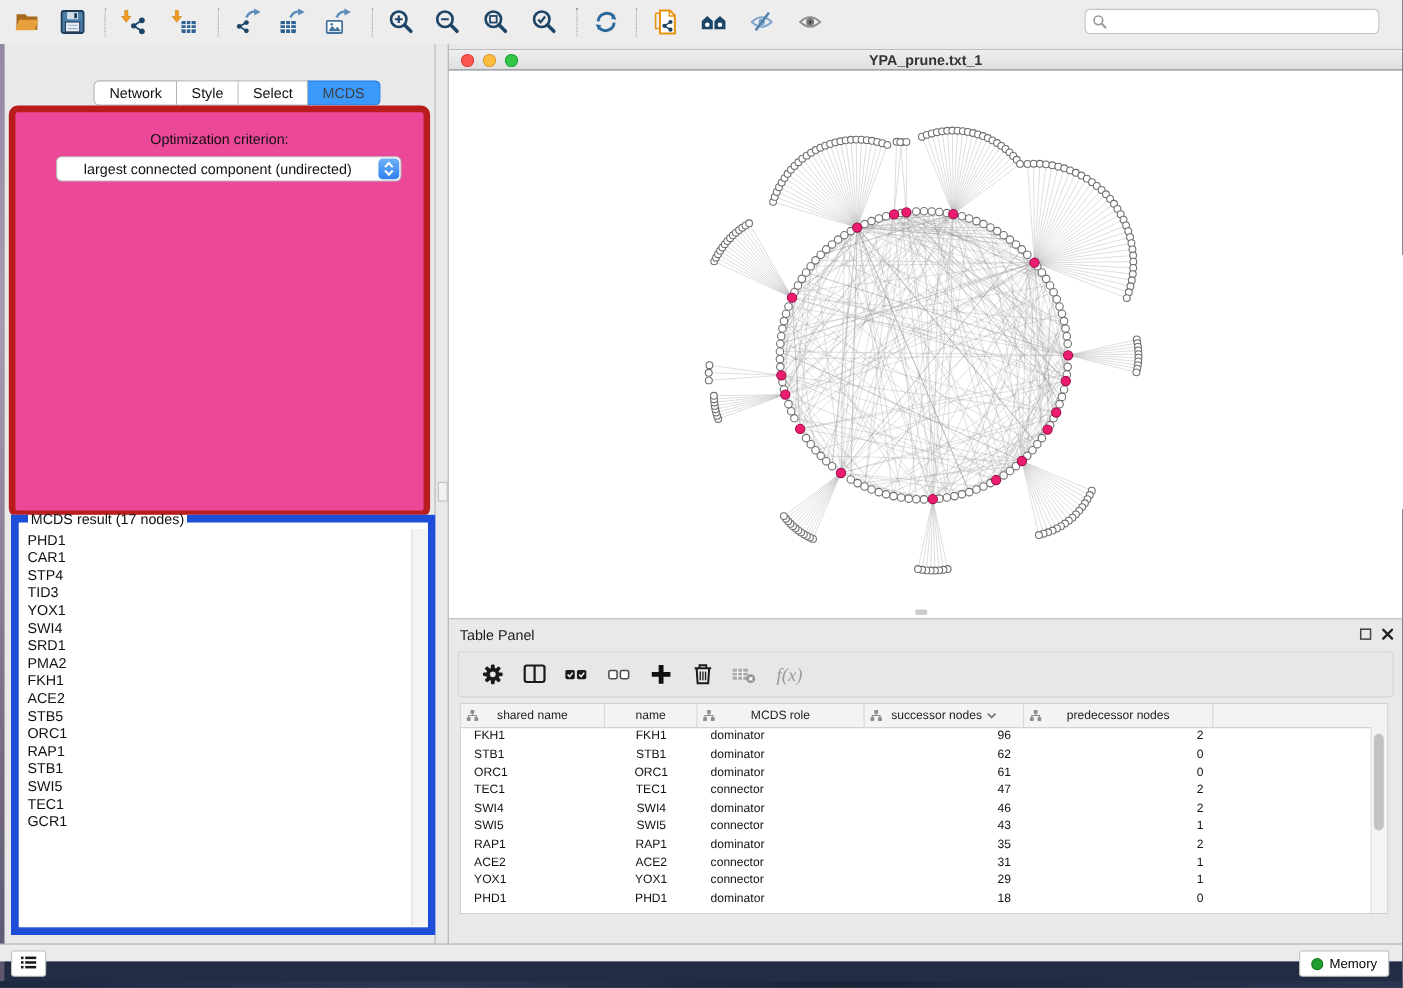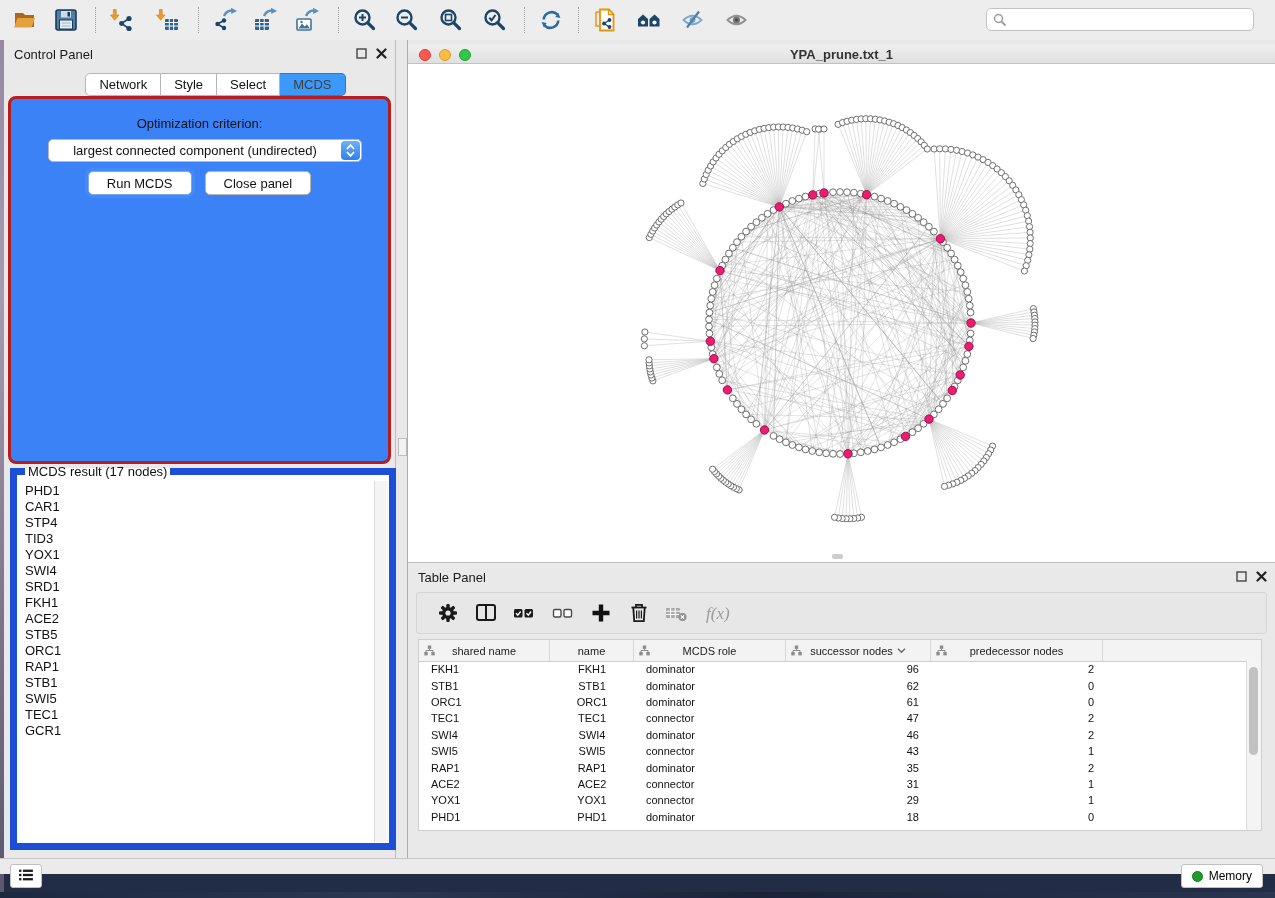--- a/index.html
+++ b/index.html
@@ -23,22 +23,22 @@
     border-right:1px solid #bcbcbc;box-sizing:border-box;}
   .panel-title-row{position:relative;height:28px;display:flex;align-items:center;}
   .panel-title{font-size:13px;color:#1a1a1a;padding-left:10px;}
   .panel-wbtns{position:absolute;right:8px;top:8px;display:flex;gap:9px;align-items:center;}
   .seg-tabs{position:absolute;left:0;right:0;top:33px;display:flex;justify-content:center;}
   .seg-btn{font:13px "Liberation Sans",sans-serif;height:23px;padding:0 13px;background:#fff;
     border:1px solid #b5b5b5;border-left:none;color:#111;cursor:pointer;}
   .seg-btn:first-child{border-left:1px solid #b5b5b5;border-radius:5px 0 0 5px;margin-left:32px;}
   .seg-btn:last-child{border-radius:0 5px 5px 0;}
   .seg-btn.active{background:#3b99fc;border-color:#1e7ce2;color:#404040;}
-  .options-box{position:absolute;left:4px;right:4px;top:56px;height:362px;background:#3b82f6;
-    border:3px solid #b91c1c;border-radius:8px;}
+  .options-box{position:absolute;left:4px;right:4px;top:56px;height:362px;background:#ec4899;
+    border:6px solid #b91c1c;border-radius:8px;}
   .opt-label{position:absolute;left:0;right:0;top:17px;text-align:center;font-size:13px;color:#111;}
   .dropdown{position:absolute;left:37px;top:40px;width:314px;height:23px;background:#fff;
     border:1px solid #b9b9b9;border-radius:5px;display:flex;align-items:center;box-sizing:border-box;cursor:pointer;}
   .dropdown .dval{flex:1;text-align:center;font-size:13px;color:#111;white-space:nowrap;overflow:hidden;}
   .dd-stepper{width:19px;height:19px;margin-right:1px;border-radius:4px;
     background:linear-gradient(180deg,#6db1f8,#2f80ef);display:flex;align-items:center;justify-content:center;}
   .btn-row{position:absolute;left:0;right:0;top:72px;display:flex;justify-content:center;gap:13px;}
   .mac-btn{font:13px "Liberation Sans",sans-serif;height:24px;padding:0 18px;background:#fff;
     border:1px solid #b5b5b5;border-radius:5px;color:#111;cursor:pointer;}
   .mac-btn.focused{box-shadow:0 0 0 3px rgba(77,144,254,.55);border-color:#7aa8e8;}
@@ -274,63 +274,49 @@
           <circle cx="6.5" cy="6.5" r="4" fill="none" stroke="#9a9a9a" stroke-width="1.5"></circle>
           <line x1="9.6" y1="9.6" x2="13" y2="13" stroke="#9a9a9a" stroke-width="1.8" stroke-linecap="round"></line>
         </svg>
       <input type="text" placeholder="" style="">
     </div>
   </div>
 
   <div class="wall-left"></div>
 
   <div class="control-panel">
-    <div class="panel-title-row">
-      <span class="panel-title">Control Panel</span>
-      <span class="panel-wbtns">
-        <svg width="11" height="11" viewBox="0 0 11 11" style="cursor:pointer">
-            <rect x="1" y="1" width="9" height="9" fill="none" stroke="#444" stroke-width="1.4"></rect>
-          </svg>
-        <svg width="11" height="11" viewBox="0 0 11 11" style="cursor:pointer">
-            <path d="M1.5 1.5l8 8M9.5 1.5l-8 8" stroke="#222" stroke-width="2.2" stroke-linecap="round"></path>
-          </svg>
-      </span>
-    </div>
     <div class="seg-tabs">
         <button class="seg-btn">Network</button>
         <button class="seg-btn">Style</button>
         <button class="seg-btn">Select</button>
         <button class="seg-btn active">MCDS</button>
       </div>
     <div class="options-box">
       <div class="opt-label">Optimization criterion:</div>
       <div class="dropdown">
         <span class="dval">largest connected component (undirected)</span>
         <span class="dd-stepper">
           <svg width="13" height="15" viewBox="0 0 13 15">
               <path d="M3 6l3.5-3.8L10 6" fill="none" stroke="#fff" stroke-width="1.8"></path>
               <path d="M3 9l3.5 3.8L10 9" fill="none" stroke="#fff" stroke-width="1.8"></path>
             </svg>
         </span>
       </div>
-      <div class="btn-row">
-        <button class="mac-btn focused">Run MCDS</button>
-        <button class="mac-btn">Close panel</button>
-      </div>
     </div>
     <fieldset class="mcds-fieldset">
       <legend>MCDS result (17 nodes)</legend>
       <div class="mcds-list">
           <div class="mcds-item">PHD1</div>
           <div class="mcds-item">CAR1</div>
           <div class="mcds-item">STP4</div>
           <div class="mcds-item">TID3</div>
           <div class="mcds-item">YOX1</div>
           <div class="mcds-item">SWI4</div>
           <div class="mcds-item">SRD1</div>
+          <div class="mcds-item">PMA2</div>
           <div class="mcds-item">FKH1</div>
           <div class="mcds-item">ACE2</div>
           <div class="mcds-item">STB5</div>
           <div class="mcds-item">ORC1</div>
           <div class="mcds-item">RAP1</div>
           <div class="mcds-item">STB1</div>
           <div class="mcds-item">SWI5</div>
           <div class="mcds-item">TEC1</div>
           <div class="mcds-item">GCR1</div>
         </div>

